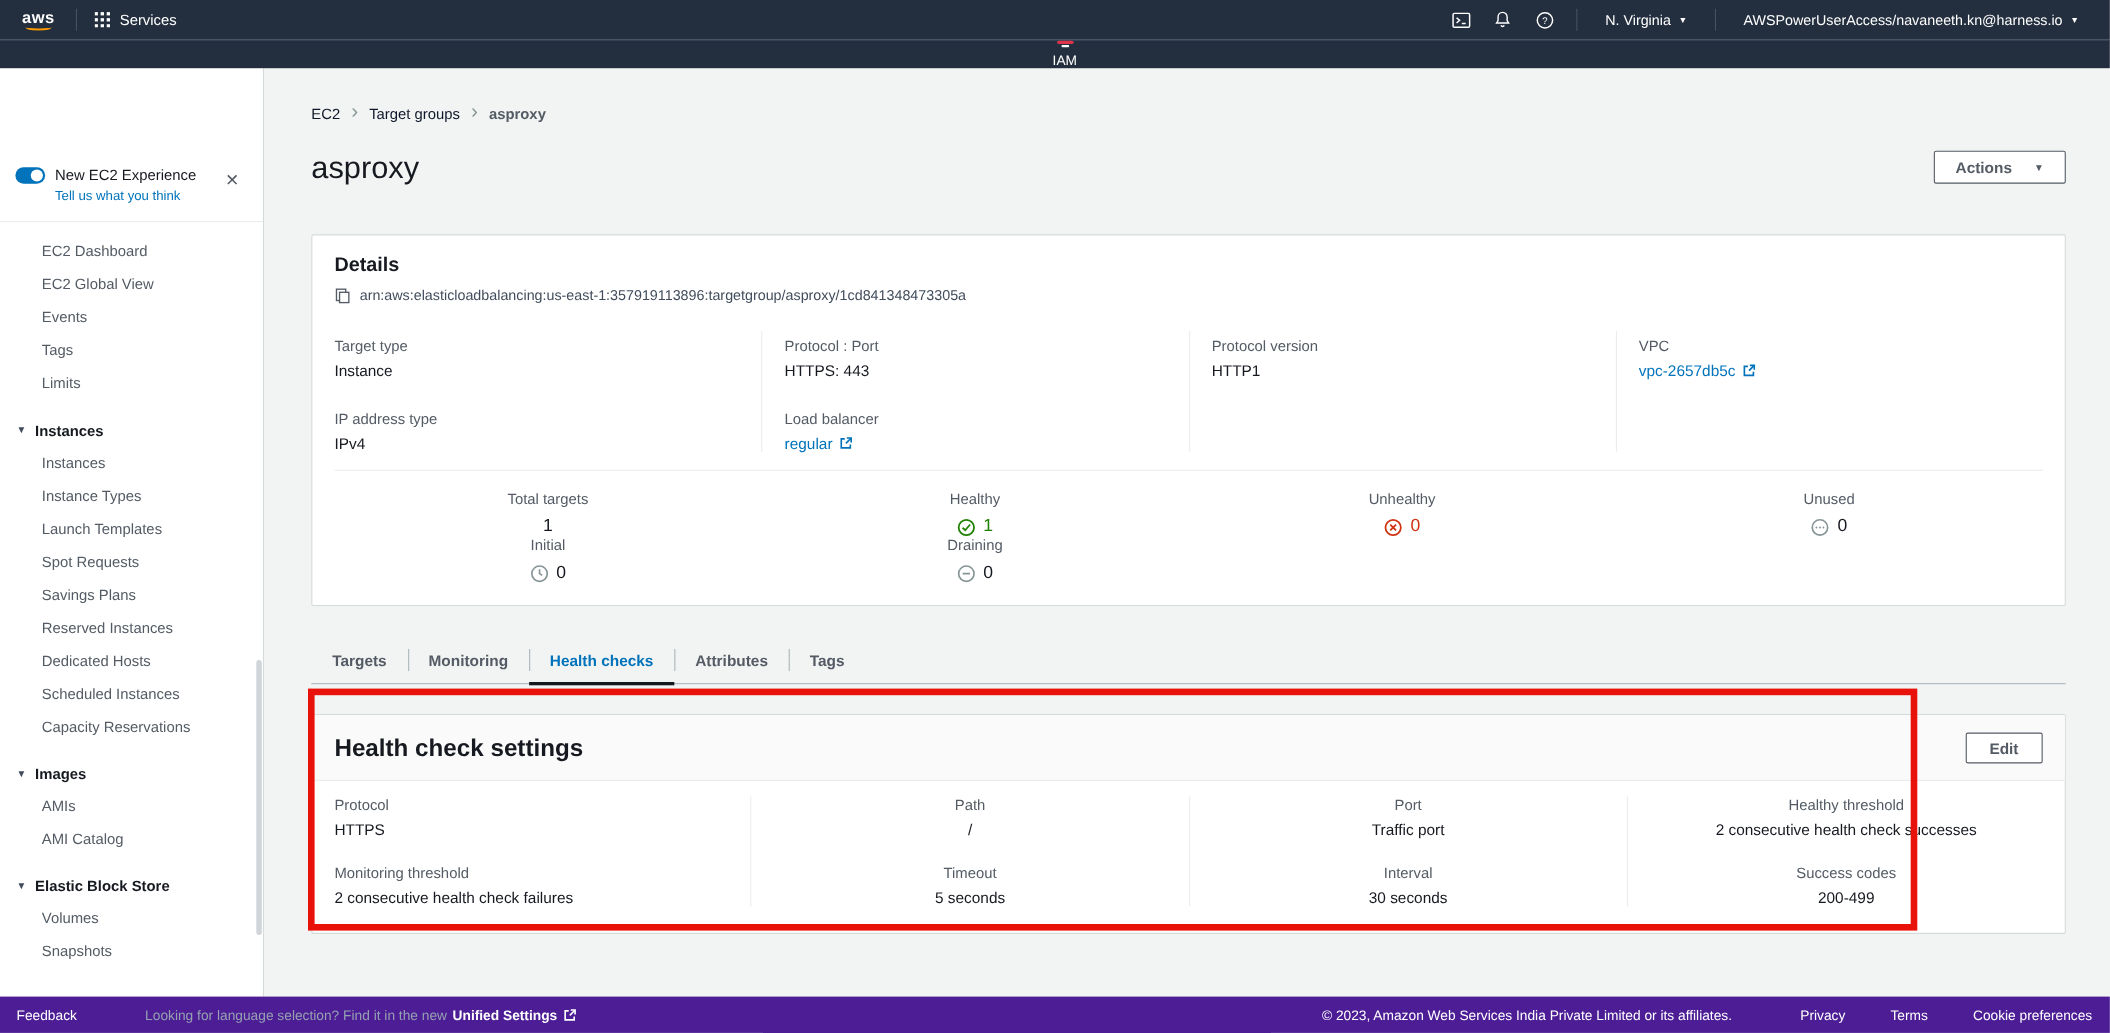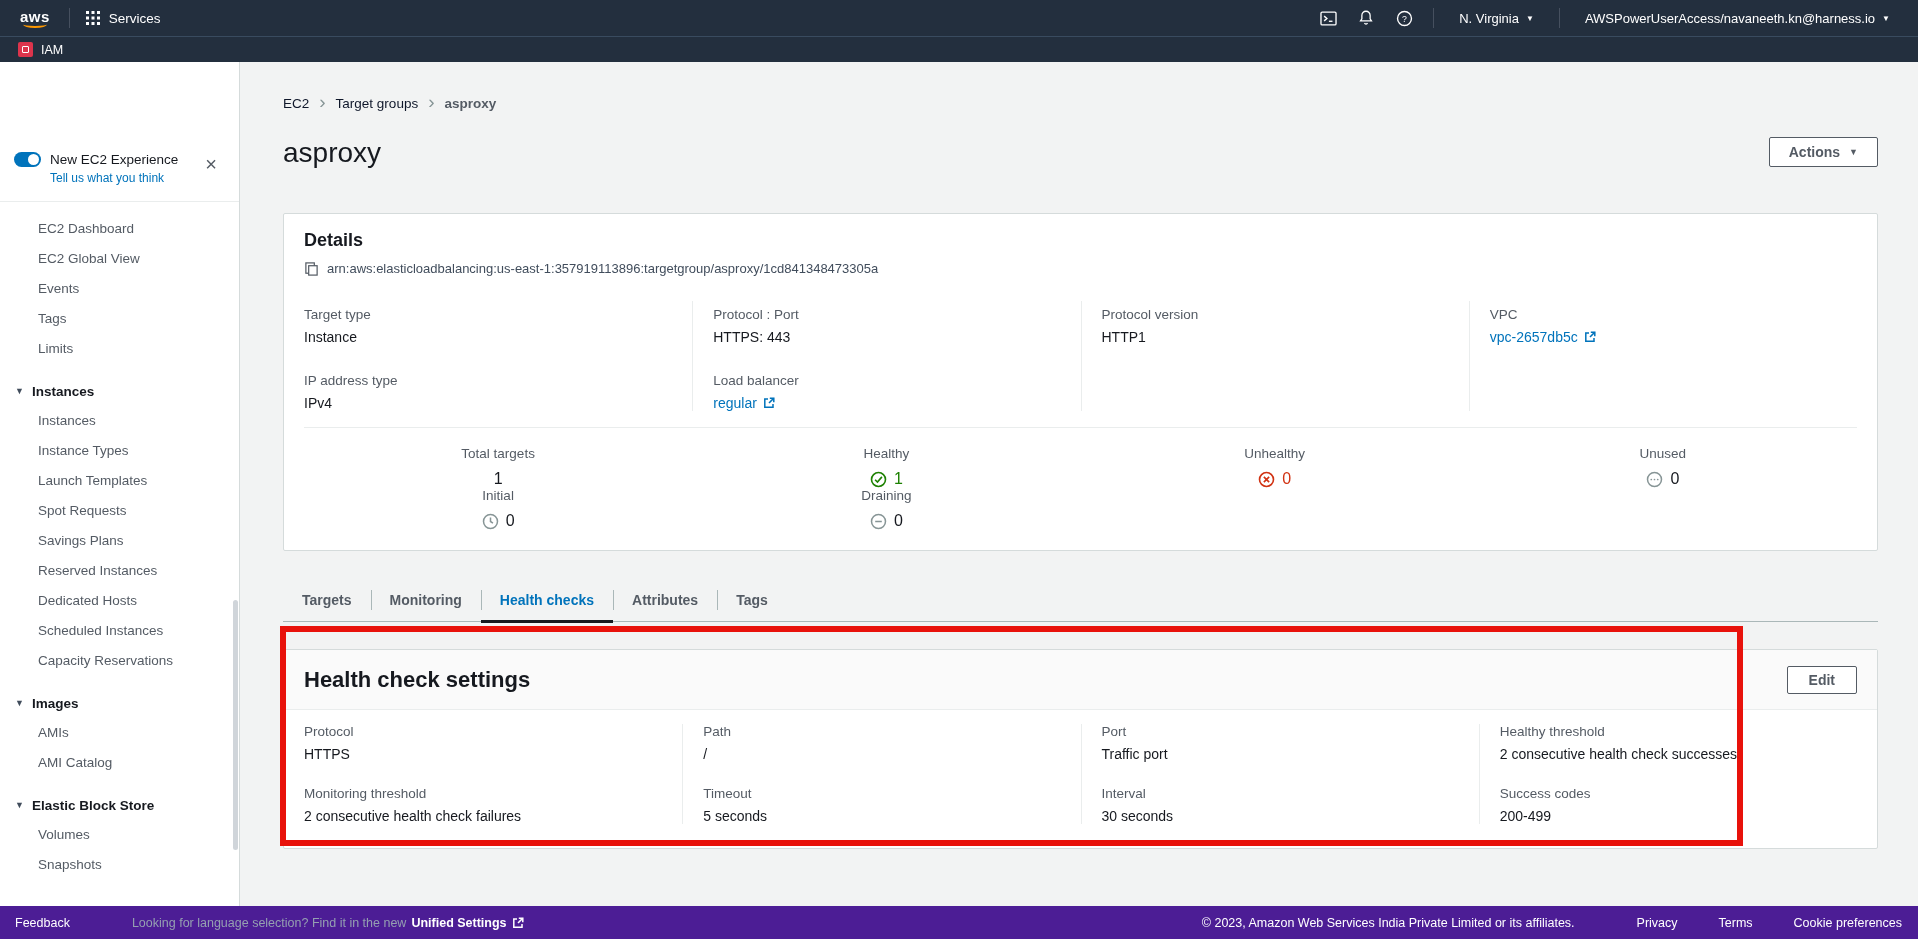--- a/index.html
+++ b/index.html
@@ -31,21 +31,21 @@
 .kbd-hint { color: #879596; font-size: 13px; }
 .tb-right { margin-left: auto; display: flex; align-items: center; }
 .tb-icon { width: 38px; height: 36px; display: flex; align-items: center; justify-content: center; cursor: pointer; }
 .tb-text { color: #fff; font-size: 13px; display: flex; align-items: center; gap: 7px; padding: 0 15px; height: 36px; cursor: pointer; white-space: nowrap; }
 .caret { font-size: 8px; color: #fff; }
 
 
 .favbar {
   position: absolute; top: 36px; left: 0; width: 100%; height: 26px;
   background: #232f3e; border-top: 1px solid #394b5f;
-  display: flex; align-items: center; padding-left: 18px; gap: 8px; z-index: 30;
+  display: flex; align-items: center; padding-left: 18px; gap: 8px; z-index: 30; flex-direction: column;
 }
 .iam-icon { width: 15px; height: 15px; background: #dd344c; border-radius: 2px; position: relative; }
 .iam-icon::after { content: ''; position: absolute; inset: 4px; border: 1.5px solid #fff; border-radius: 1px; }
 .fav-label { color: #fff; font-size: 12.5px; }
 
 
 .sidebar { position: absolute; top: 62px; left: 0; width: 240px; bottom: 33px; background: #fff; border-right: 1px solid #d5dbdb; z-index: 10; }
 .newexp { margin: 90px 14px 0 14px; position: relative; }
 .newexp-row { display: flex; align-items: center; gap: 9px; }
 .toggle { width: 27px; height: 15px; background: #0073bb; border-radius: 8px; position: relative; flex: none; cursor: pointer; }
@@ -61,21 +61,21 @@
 .sb-scroll { position: absolute; right: 1px; top: 538px; width: 5px; height: 250px; background: #d0d5da; border-radius: 3px; }
 
 
 .main { position: absolute; left: 240px; top: 62px; right: 0; bottom: 33px; background: #f2f3f3; overflow: hidden; }
 .breadcrumb { margin: 33px 40px 0 43px; font-size: 13.5px; display: flex; align-items: center; gap: 10px; }
 .breadcrumb a { color: #0f172a; }
 .bc-cur { color: #545b64; font-weight: 700; }
 .bc-chev { color: #879596; font-size: 19px; line-height: 1; margin-top: -3px; font-weight: 400; }
 .page-head { margin: 26px 40px 0 43px; display: flex; justify-content: space-between; align-items: flex-start; }
 .page-title { font-size: 28px; font-weight: 400; color: #16191f; }
-.btn { display: inline-flex; align-items: center; gap: 9px; background: #fff; border: 1px solid #545b64; border-radius: 2px; color: #545b64; font-weight: 700; font-size: 14px; padding: 6px 19px; font-family: inherit; cursor: pointer; }
+.btn { display: inline-flex; align-items: center; gap: 20px; background: #fff; border: 1px solid #545b64; border-radius: 2px; color: #545b64; font-weight: 700; font-size: 14px; padding: 6px 19px; font-family: inherit; cursor: pointer; }
 .btn .caret2 { font-size: 9px; color: #545b64; }
 
 .card { background: #fff; border: 1px solid #d5dbdb; border-radius: 2px; }
 .details-card { margin: 44px 40px 0 43px; padding: 16px 20px 20px; }
 .card-h1 { font-size: 18px; font-weight: 700; color: #16191f; }
 .arn-row { margin-top: 10px; display: flex; gap: 8px; font-size: 13px; color: #414d5c; }
 .copy-btn { display: inline-flex; cursor: pointer; }
 .dgrid { margin-top: 24px; display: grid; grid-template-columns: repeat(4, 1fr); }
 .dcol { padding: 6px 20px 0; }
 .dcol:first-child { padding-left: 0; }
@@ -98,21 +98,21 @@
 .tab.active { color: #0073bb; }
 .tab.active::after { content: ''; position: absolute; left: 0; right: 0; bottom: -2px; height: 3px; background: #16191f; }
 
 
 .hc-card { margin: 27px 40px 0 43px; }
 .hc-head { height: 60px; background: #fafafa; border-bottom: 1px solid #eaeded; display: flex; align-items: center; justify-content: space-between; padding: 0 20px; }
 .hc-title { font-size: 22px; font-weight: 700; color: #16191f; }
 .btn-sm { padding: 5px 21px; }
 .hc-grid { display: grid; grid-template-columns: repeat(4, 1fr); padding: 14px 0 24px; }
 .hc-col { padding: 0 20px; }
-.hc-col + .hc-col { border-left: 1px solid #eaeded; }
+.hc-col + .hc-col { border-left: 1px solid #eaeded; text-align: center; }
 .hc-col .fld + .fld { margin-top: 24px; }
 
 
 .annotation { position: absolute; left: 280px; top: 626px; width: 1463px; height: 220px; border: 6px solid #e8120b; z-index: 60; pointer-events: none; }
 
 
 .footer { position: absolute; bottom: 0; left: 0; width: 100%; height: 33px; background: #4c1d95; display: flex; align-items: center; font-size: 12.5px; color: #fff; z-index: 30; }
 .footer a { color: #fff; }
 .f-feedback { margin-left: 15px; cursor: pointer; }
 .f-lang { margin-left: 62px; color: #95a0b1; display: flex; align-items: center; gap: 5px; }

